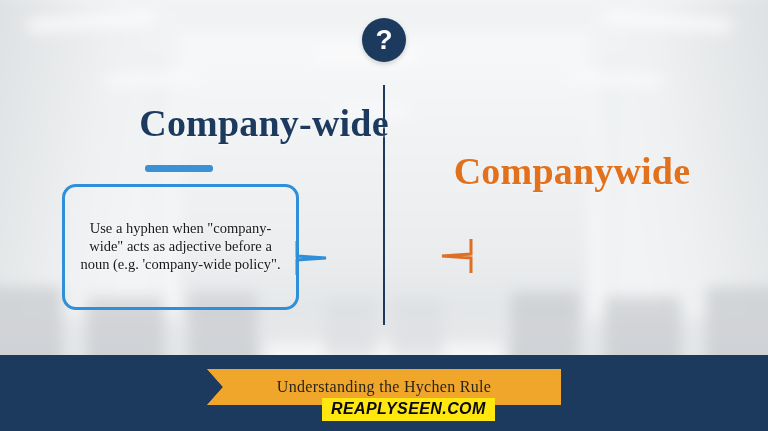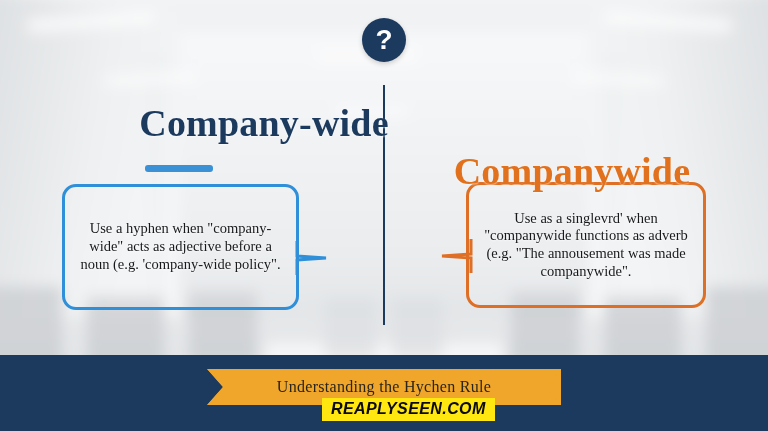--- a/index.html
+++ b/index.html
@@ -208,23 +208,20 @@
   <div class="tail tail-left">
     <svg width="34" height="36" viewBox="0 0 34 36">
       <path d="M1 1 L1 16 L30 18 L1 20 L1 35" fill="none" stroke="#2f8fd8" stroke-width="3" stroke-linejoin="miter"></path>
     </svg>
   </div>
 
   <div class="col col-right">
     <div class="heading heading-right">Companywide</div>
   </div>
 
-  <div class="bubble bubble-right">
-    <span>Use as a singlevrd' when "companywide functions as adverb (e.g. "The annousement was made companywide".</span>
-  </div>
   <div class="tail tail-right">
     <svg width="34" height="36" viewBox="0 0 34 36">
       <path d="M33 1 L33 16 L4 18 L33 20 L33 35" fill="none" stroke="#de6f24" stroke-width="3" stroke-linejoin="miter"></path>
     </svg>
   </div>
 
   <div class="footer"></div>
 
   <div class="ribbon">
     <div class="ribbon-inner">

